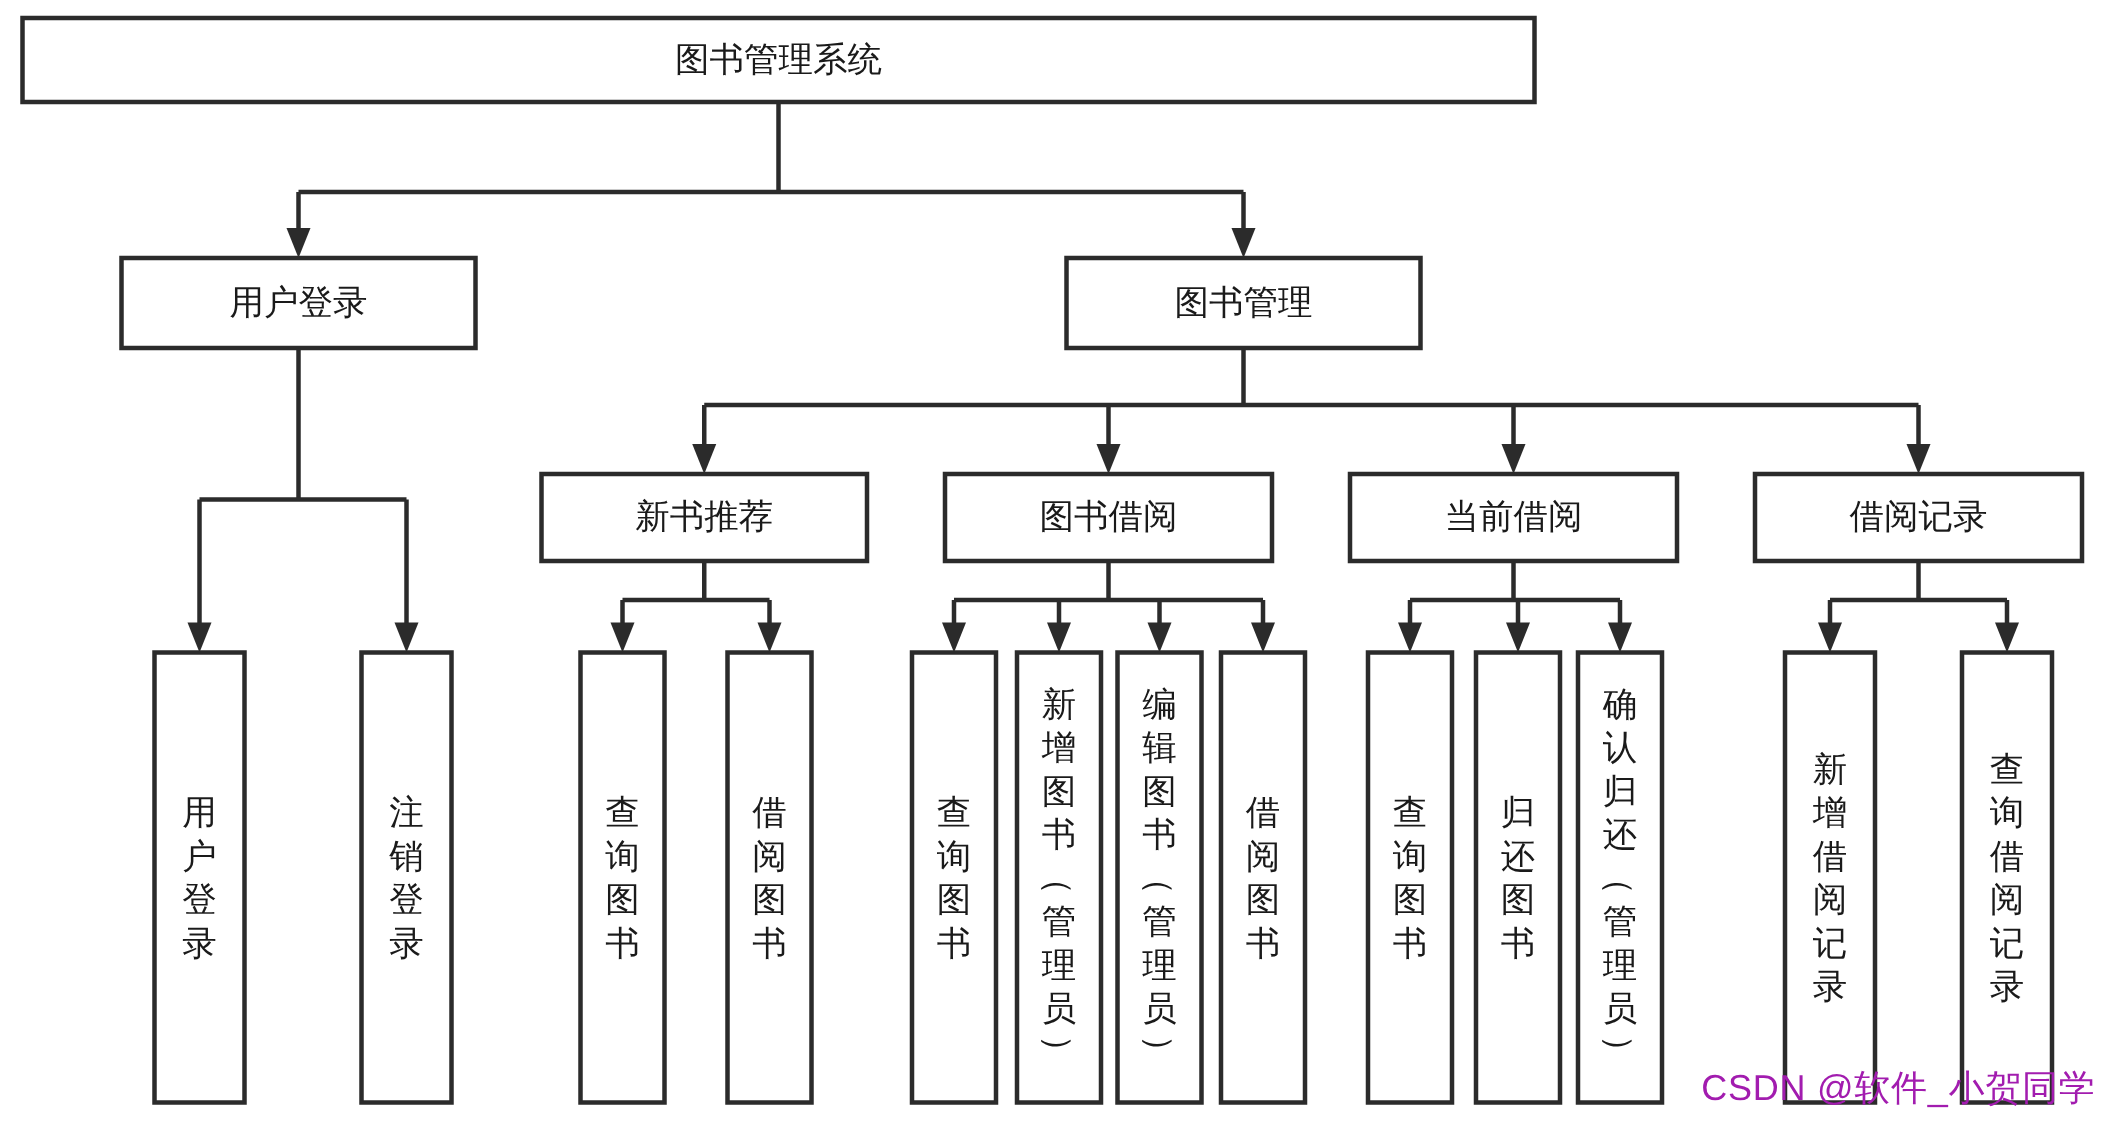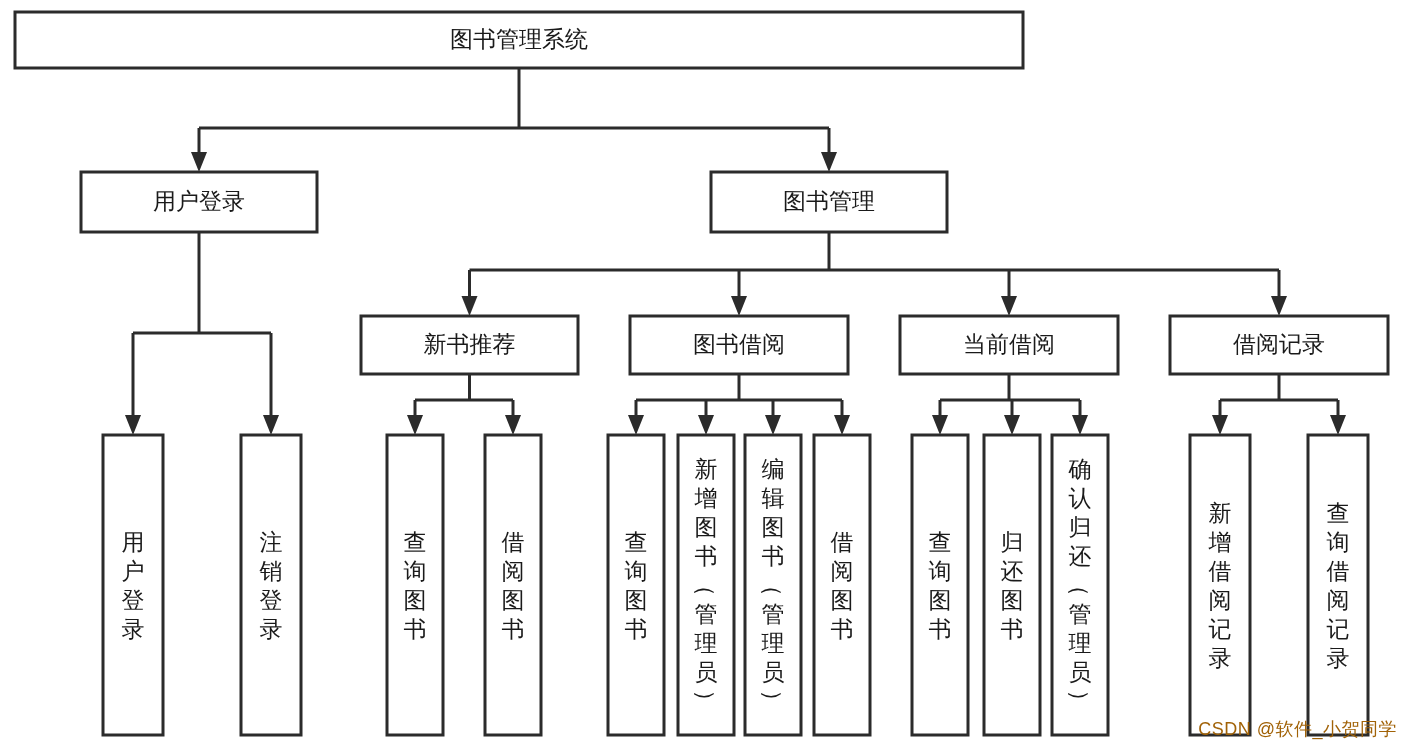--- a/index.html
+++ b/index.html
@@ -48,22 +48,22 @@
     font-family: "Liberation Sans", "DejaVu Sans", sans-serif;
     font-size: 23px;
     fill: #1a1a1a;
     text-anchor: middle;
   }
   .watermark {
     position: absolute;
     right: 8px;
     bottom: 6px;
     font-family: "Liberation Sans", "DejaVu Sans", sans-serif;
-    font-size: 18px;
-    color: #a16207;
+    font-size: 24px;
+    color: #a21caf;
     letter-spacing: 0.5px;
     white-space: nowrap;
     pointer-events: none;
   }
 </style>
 </head>
 <body>
 
 <div id="chart-root">
   <svg id="chart-svg" width="1405" height="747" viewBox="0 0 1405 747">

